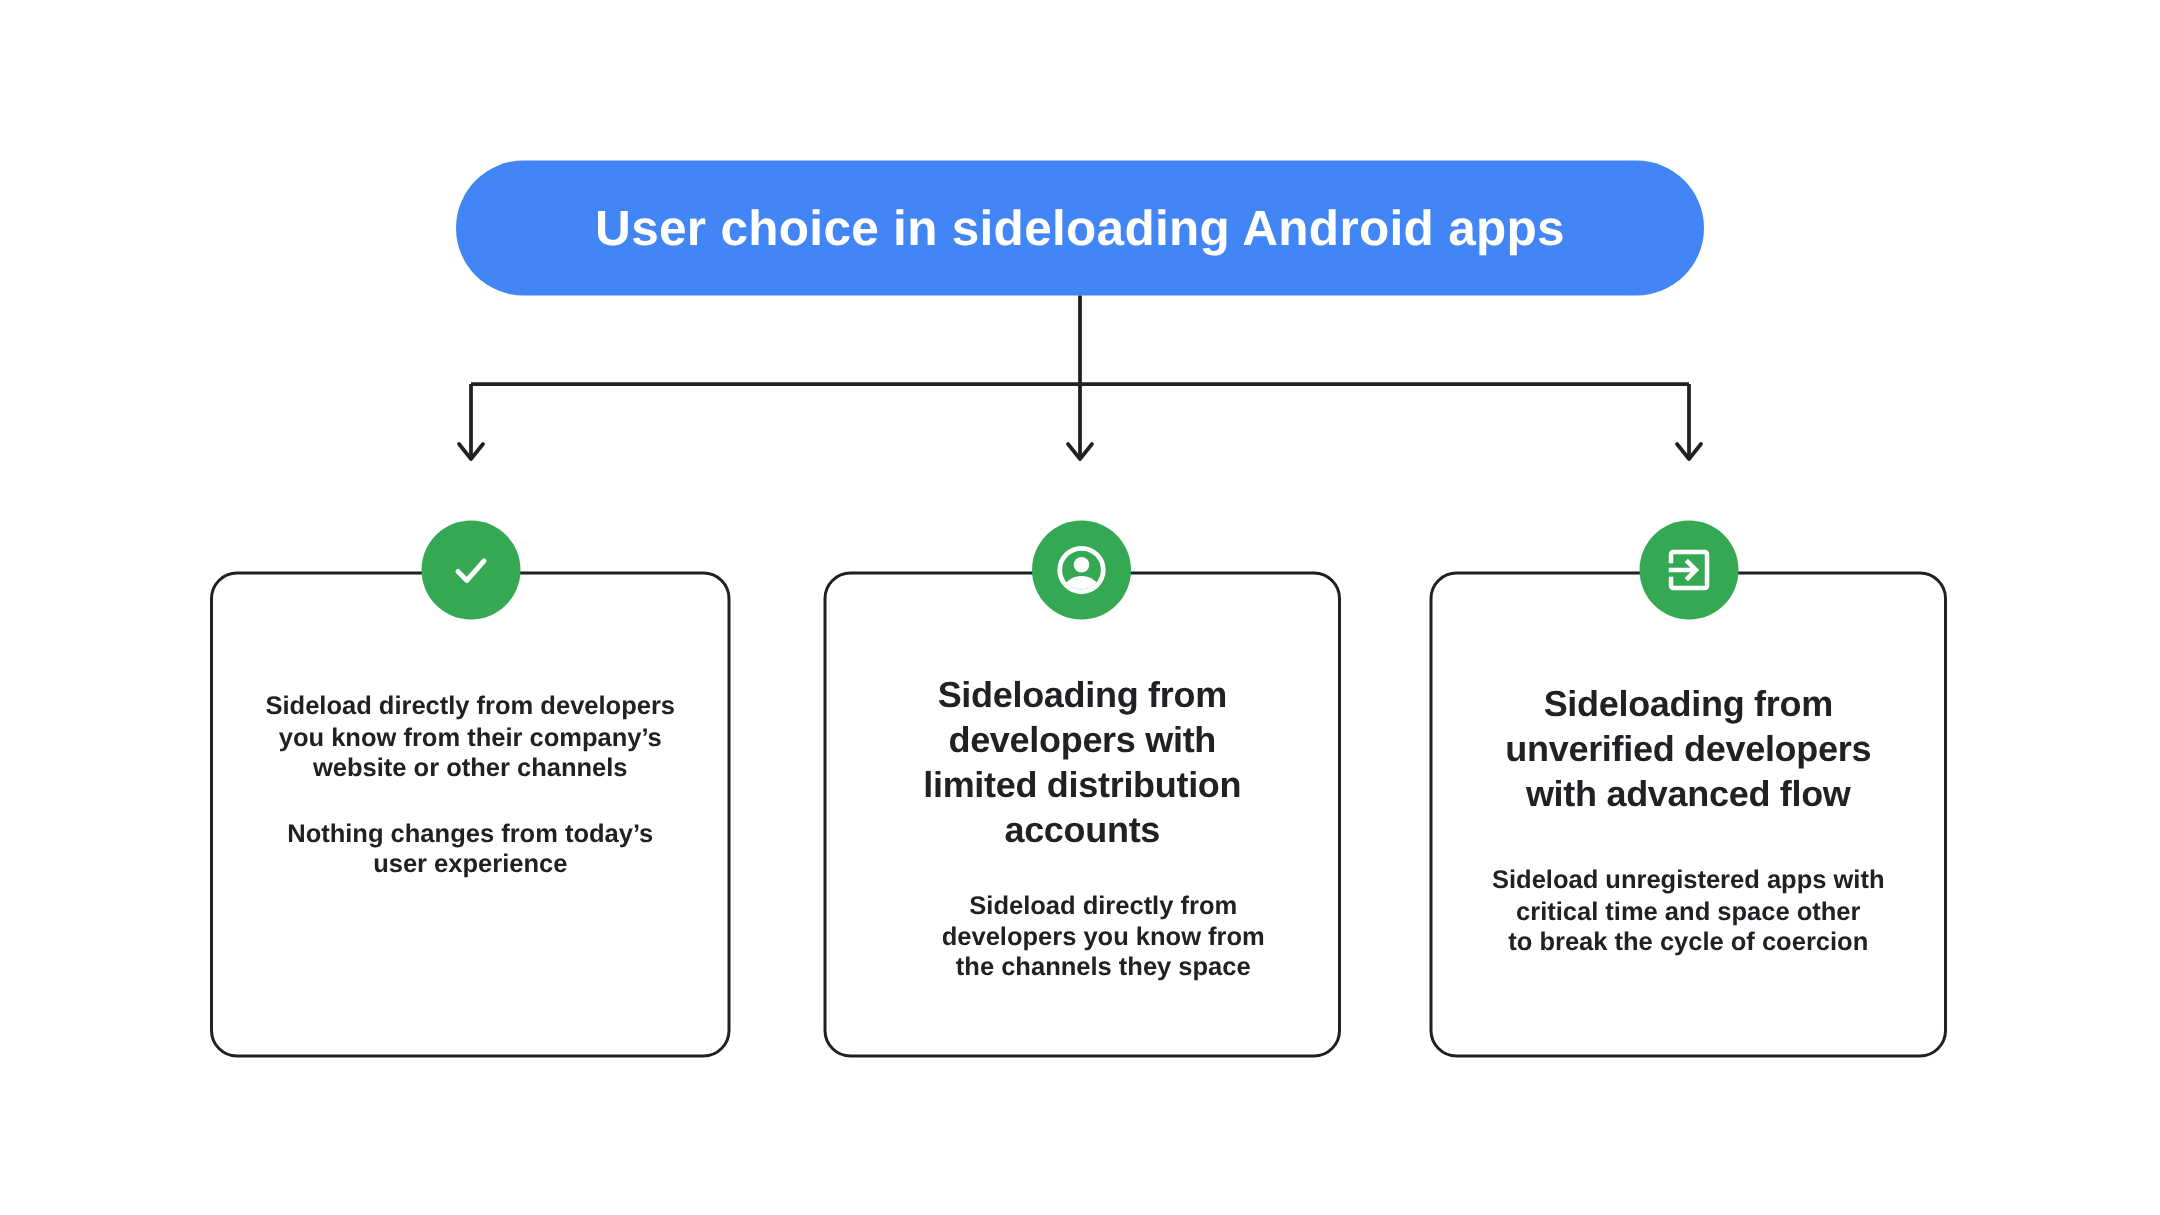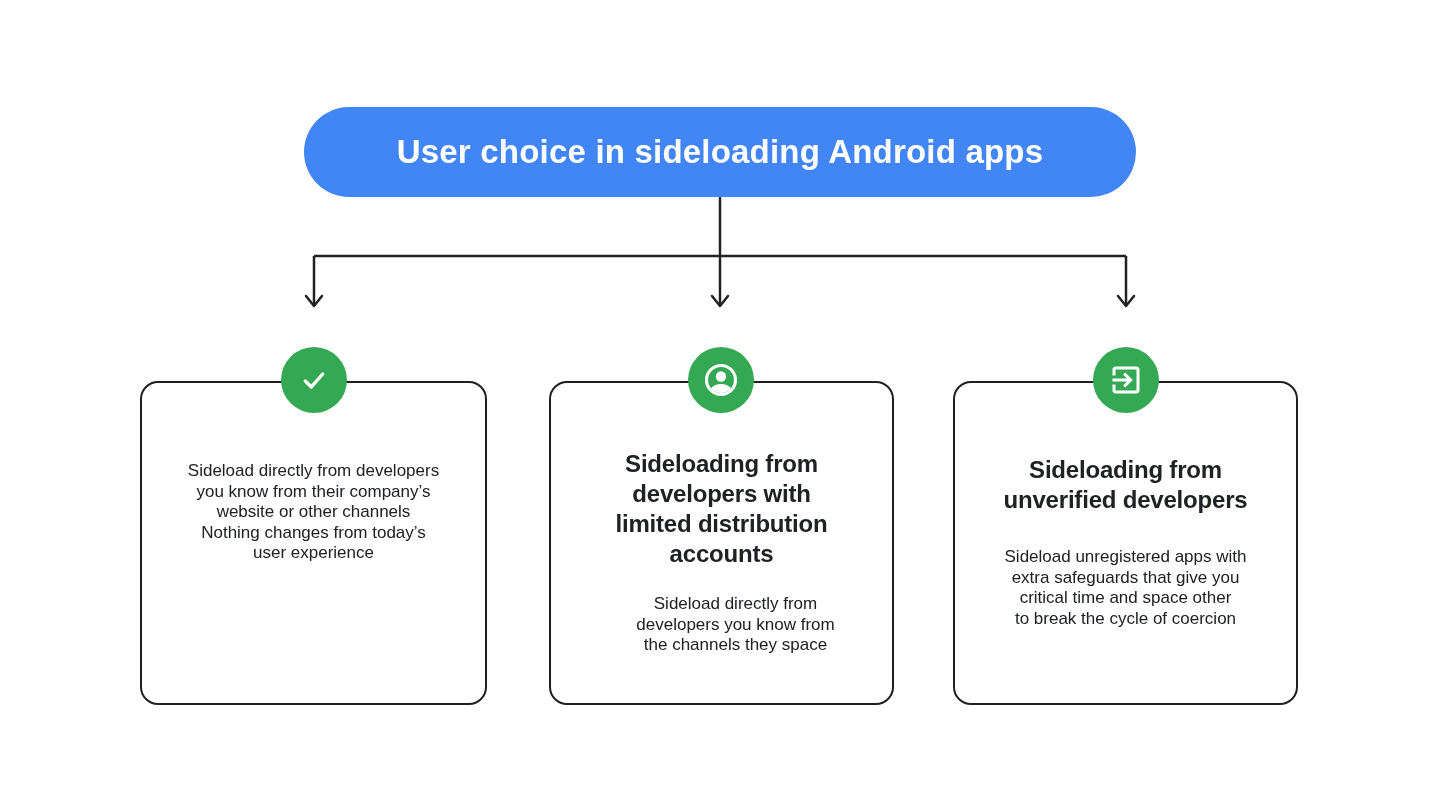--- a/index.html
+++ b/index.html
@@ -75,24 +75,24 @@
   }
   .card-title span { display: block; }
   .card-body { margin: 0; }
   .card-1 .card-body { margin-top: 25px; }
   .card-2 .card-body { margin-top: 25px; padding-left: 28px; }
   .card-3 .card-body { margin-top: 32px; }
   .card-body p {
     margin: 0;
     font-size: 17px;
     line-height: 20.5px;
-    font-weight: 400;
+    font-weight: 700;
     color: var(--text, #202124);
   }
-  .card-body p + p { }
+  .card-body p + p { margin-top: 23px; }
   .card-body p span { display: block; }
   
   .icon-circle {
     position: absolute;
     top: 347px;
     width: 66px;
     height: 66px;
     border-radius: 50%;
     background: var(--green, #34A853);
     display: flex;
@@ -150,25 +150,25 @@
         <span>developers you know from</span>
         <span>the channels they space</span>
       </p>
     </div>
   </div>
 
   <div class="card card-3">
     <h3 class="card-title">
       <span>Sideloading from</span>
       <span>unverified developers</span>
+      <span>with advanced flow</span>
     </h3>
     <div class="card-body">
       <p>
         <span>Sideload unregistered apps with</span>
-        <span>extra safeguards that give you</span>
         <span>critical time and space other</span>
         <span>to break the cycle of coercion</span>
       </p>
     </div>
   </div>
 
   <div class="icon-circle icon-1">
     <svg width="38" height="38" viewBox="0 0 24 24" aria-hidden="true">
       <path d="M6.5 12.6 L10.3 16.4 L17.5 8.2" fill="none" stroke="#ffffff" stroke-width="2.1" stroke-linecap="round" stroke-linejoin="round"></path>
     </svg>

